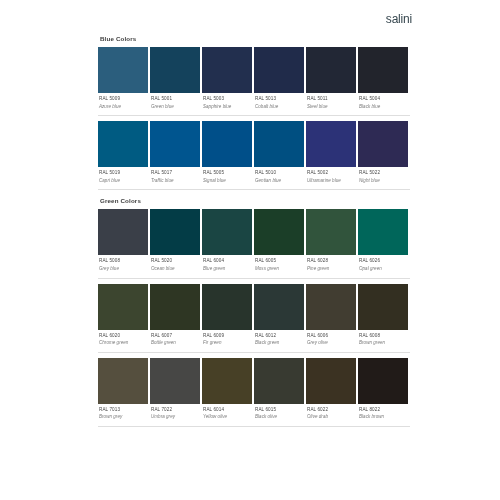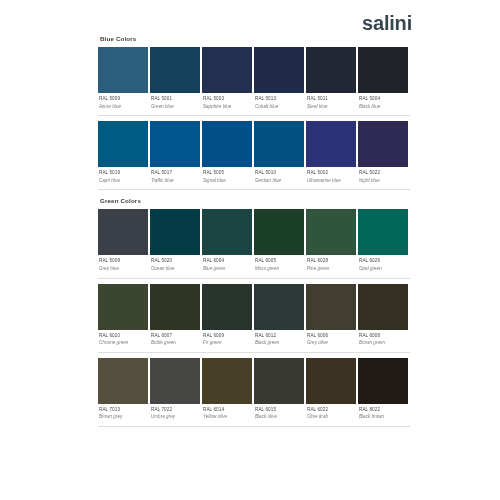--- a/index.html
+++ b/index.html
@@ -13,22 +13,22 @@
   #page {
     position: relative;
     width: 500px; height: 500px;
     background: #ffffff;
   }
   
   .brand {
     position: absolute;
     top: 13px;
     right: 88px;
-    font-size: 20px;
-    font-weight: 700;
+    font-size: 12px;
+    font-weight: 400;
     letter-spacing: -0.2px;
     color: #37474f;
     line-height: 1;
   }
   
   .sheet {
     position: absolute;
     left: 98px;
     top: 36px;
     width: 312px;

